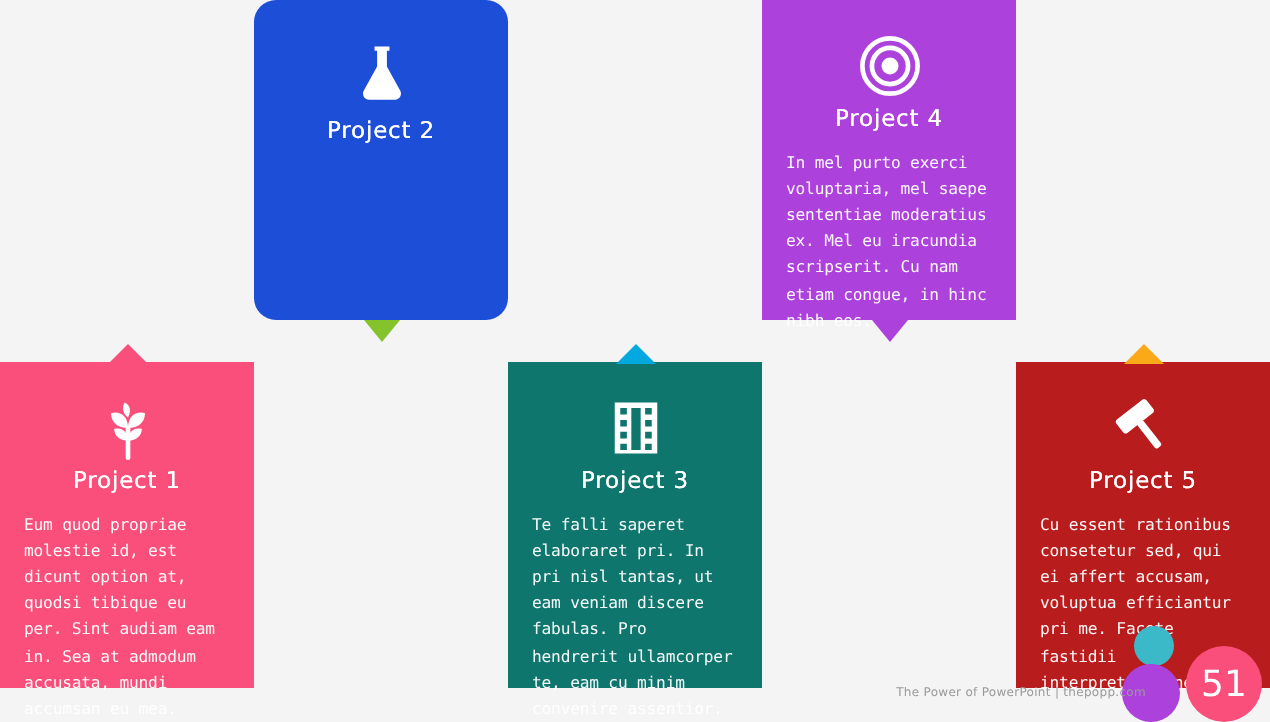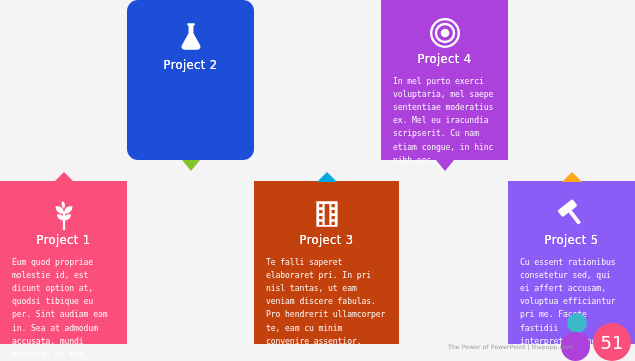--- a/index.html
+++ b/index.html
@@ -167,21 +167,21 @@
       <div class="card-icon">
         <svg viewBox="0 0 32 32" aria-hidden="true">
           <path d="M12.5 4h7v2h-1.2v7.4l6.3 11.4c1 1.9-.3 4.2-2.5 4.2H9.9c-2.2 0-3.5-2.3-2.5-4.2l6.3-11.4V6h-1.2V4z"></path>
         </svg>
       </div>
       <div class="card-title">Project 2</div>
       <div class="notch-down" style="border-top:11px solid #84C32C;"></div>
     </div>
   </div>
 
-  <div class="card bottom" style="left:254px; width:145px; background:#c2410c;">
+  <div class="card bottom" style="left:254px; width:127px; background:#0f766e;">
     <div class="notch-up" style="border-bottom:10px solid #03A9DE;"></div>
     <div class="card-inner">
       <div class="card-icon">
         <svg viewBox="0 0 32 32" aria-hidden="true">
           <path d="M6 4h20v24H6V4zm2.6 2.6v3.1h3.1V6.6H8.6zm11.7 0v3.1h3.1V6.6h-3.1zM8.6 12.2v3.1h3.1v-3.1H8.6zm11.7 0v3.1h3.1v-3.1h-3.1zM8.6 17.8v3.1h3.1v-3.1H8.6zm11.7 0v3.1h3.1v-3.1h-3.1zM8.6 23.4v2.9h3.1v-2.9H8.6zm11.7 0v2.9h3.1v-2.9h-3.1zM13.8 6.6v19.7h4.4V6.6h-4.4z"></path>
         </svg>
       </div>
       <div class="card-title">Project 3</div>
       <div class="card-body">Te falli saperet elaboraret pri. In pri nisl tantas, ut eam veniam discere fabulas. Pro hendrerit ullamcorper te, eam cu minim convenire assentior.</div>
     </div>
@@ -195,21 +195,21 @@
           <circle cx="16" cy="16" r="8.5" fill="none" stroke="#fff" stroke-width="2.2"></circle>
           <circle cx="16" cy="16" r="4" fill="#fff"></circle>
         </svg>
       </div>
       <div class="card-title">Project 4</div>
       <div class="card-body">In mel purto exerci voluptaria, mel saepe sententiae moderatius ex. Mel eu iracundia scripserit. Cu nam etiam congue, in hinc nibh eos.</div>
       <div class="notch-down" style="border-top:11px solid #AC41DB;"></div>
     </div>
   </div>
 
-  <div class="card bottom" style="left:508px; width:127px; background:#8b5cf6;">
+  <div class="card bottom" style="left:508px; width:127px; background:#b91c1c;">
     <div class="notch-up" style="border-bottom:10px solid #FBA919;"></div>
     <div class="card-inner">
       <div class="card-icon">
         <svg viewBox="0 0 32 32" aria-hidden="true">
           <g transform="rotate(-38 16 16)">
             <rect x="7" y="5" width="18" height="8" rx="1.6"></rect>
             <rect x="14.3" y="12.5" width="3.6" height="15" rx="1.2"></rect>
           </g>
         </svg>
       </div>

